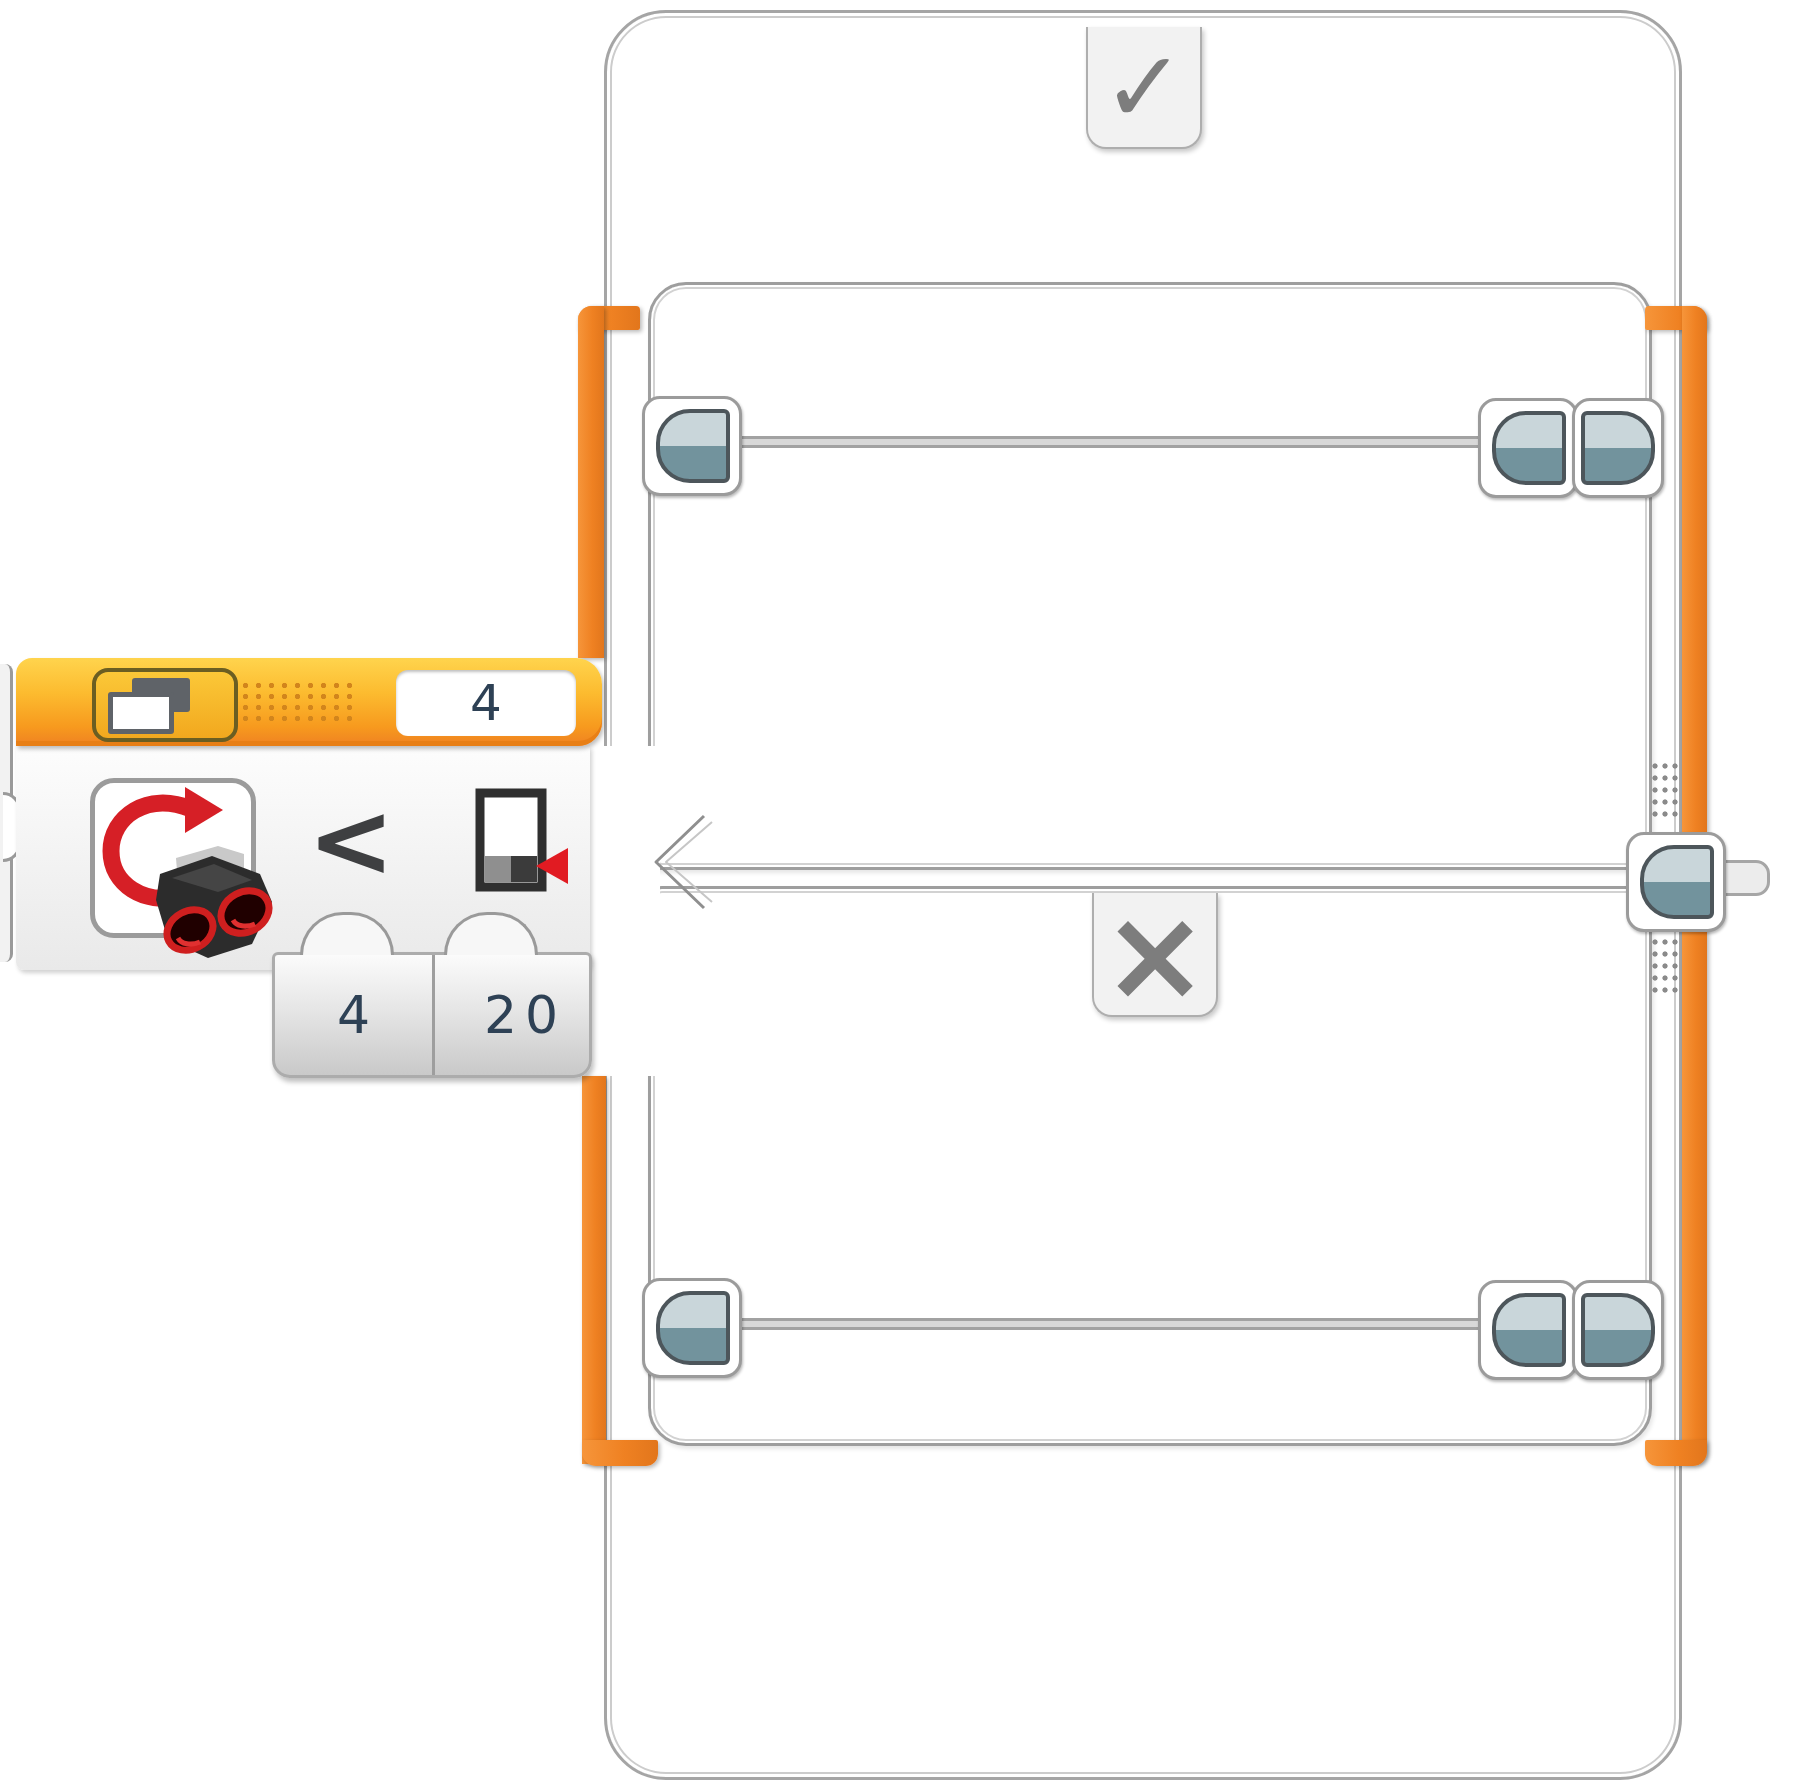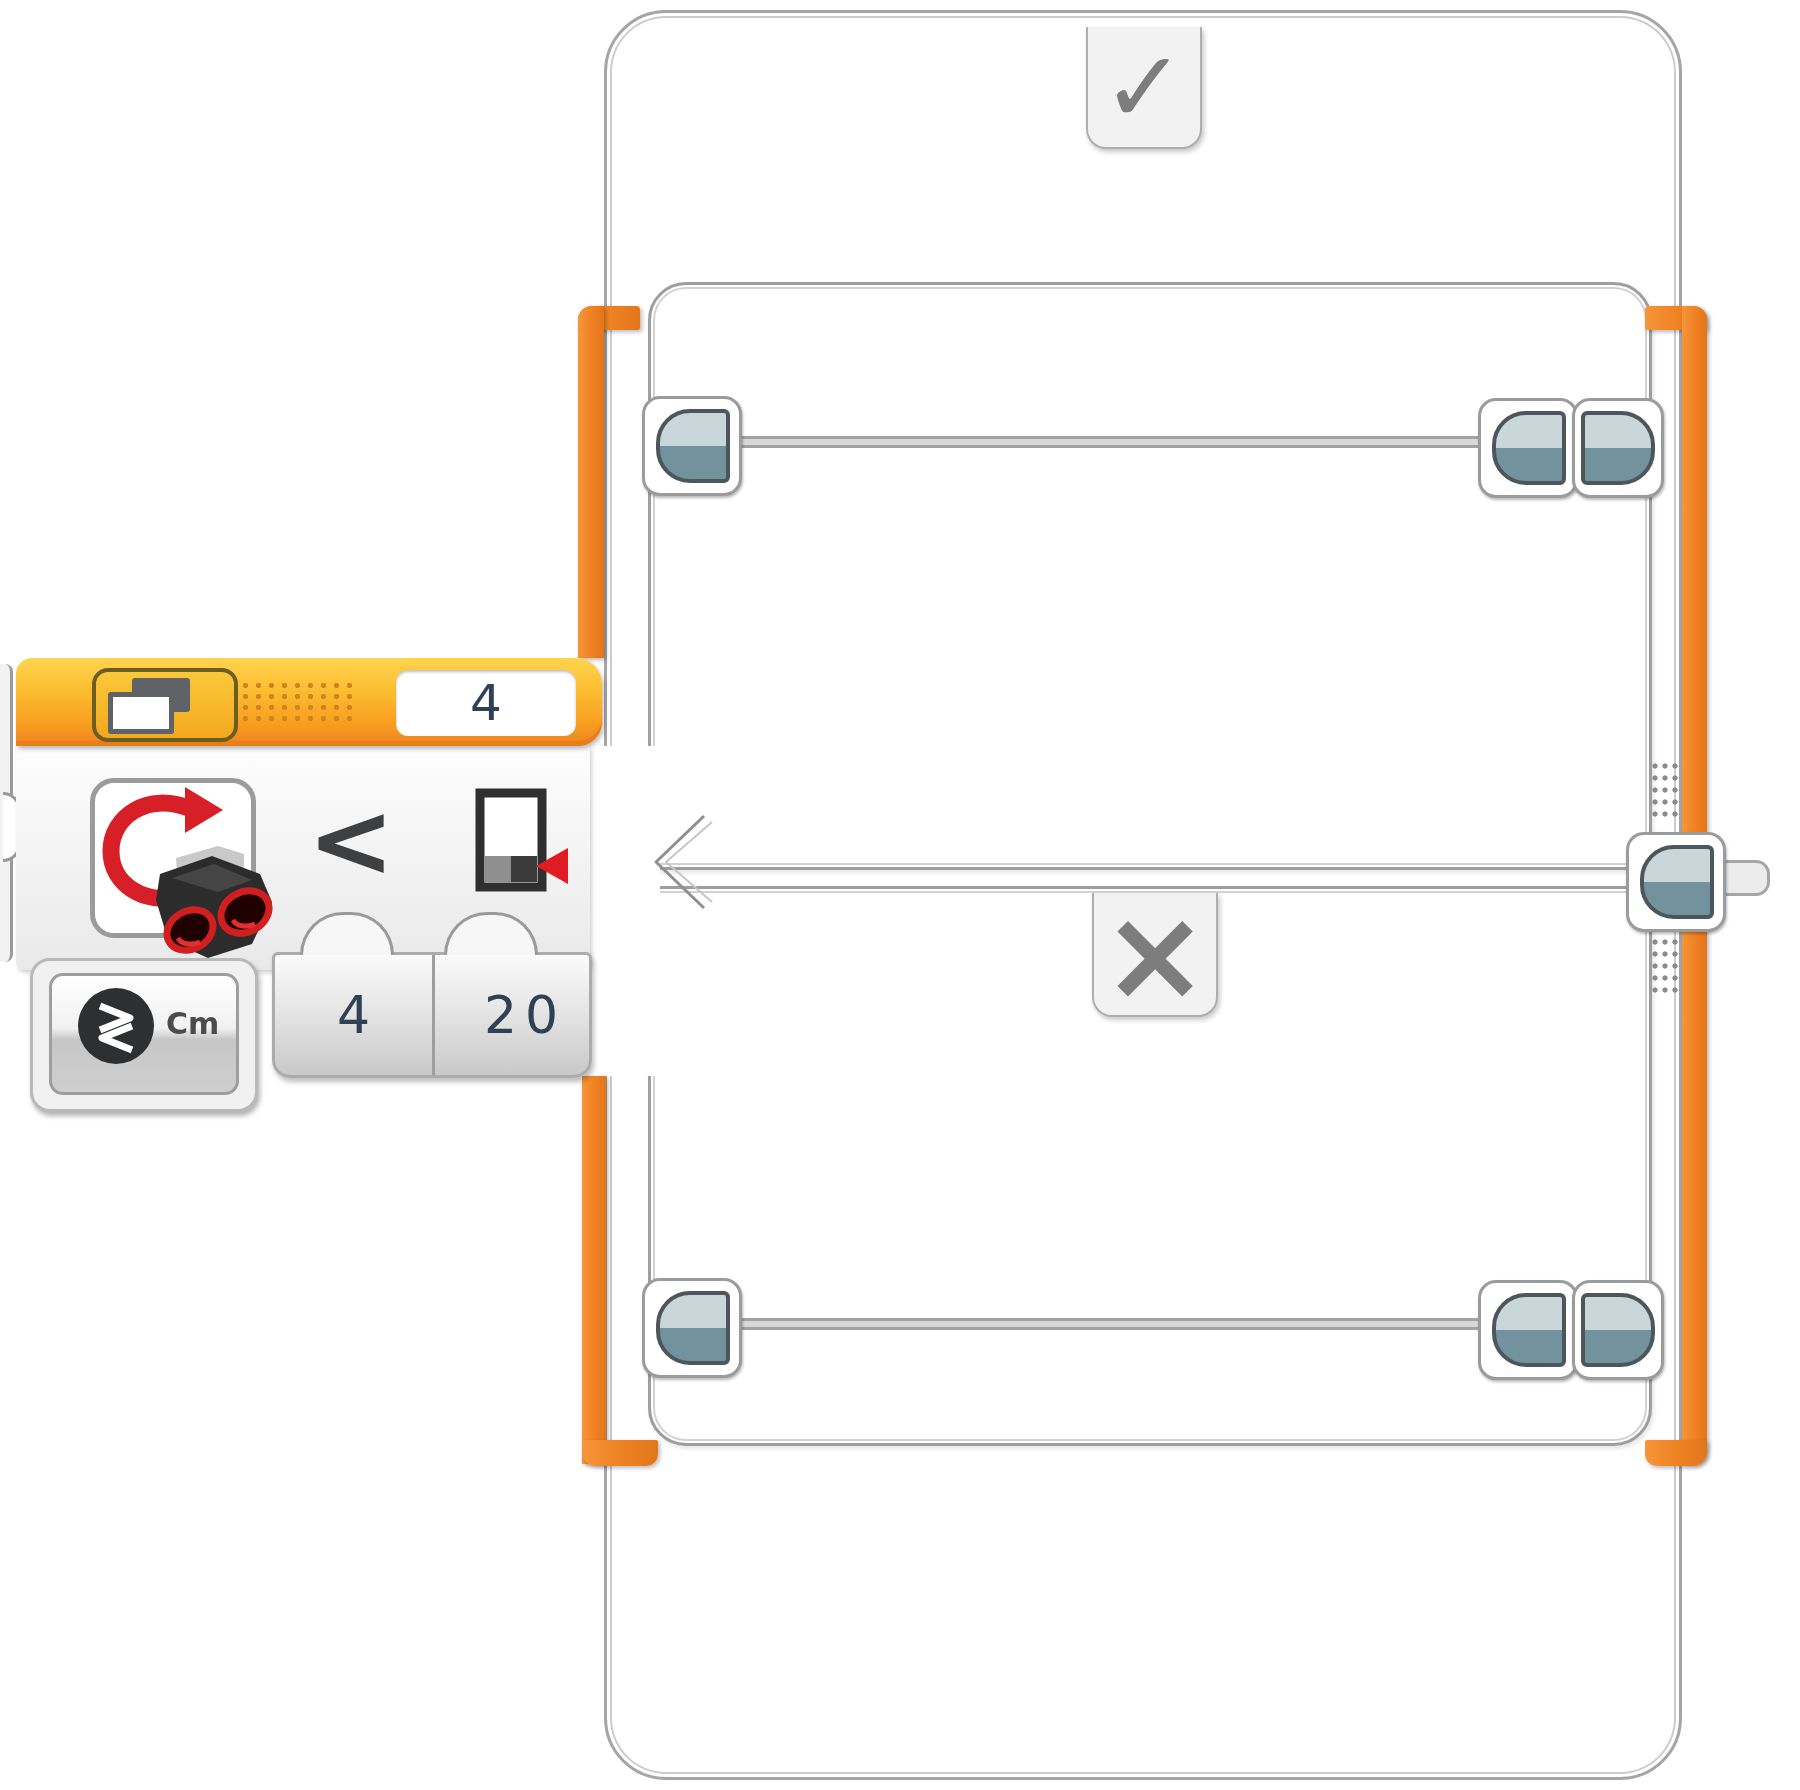--- a/index.html
+++ b/index.html
@@ -216,25 +216,14 @@
   <div class="abs value-plate">
     <div class="value-div"></div>
     <div class="value-cell vc-left">
       <span>4</span>
     </div>
     <div class="value-cell vc-right">
       <span>20</span>
     </div>
   </div>
 
-  <div class="abs mode-tab">
-    <div class="mode-btn">
-      <div class="mode-circle">
-        <svg width="76" height="76" viewBox="0 0 76 76">
-          <polyline points="22,18 52,30 22,42" fill="none" stroke="#ffffff" stroke-width="7" stroke-linejoin="round"></polyline>
-          <polyline points="54,38 24,50 54,62" fill="none" stroke="#ffffff" stroke-width="7" stroke-linejoin="round"></polyline>
-        </svg>
-      </div>
-      <span class="mode-unit">Cm</span>
-    </div>
-  </div>
 
 </div>
 
 </body></html>

